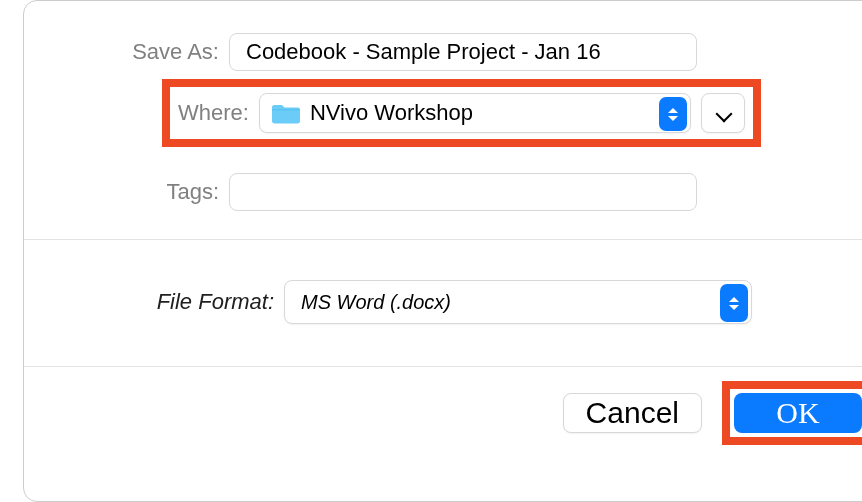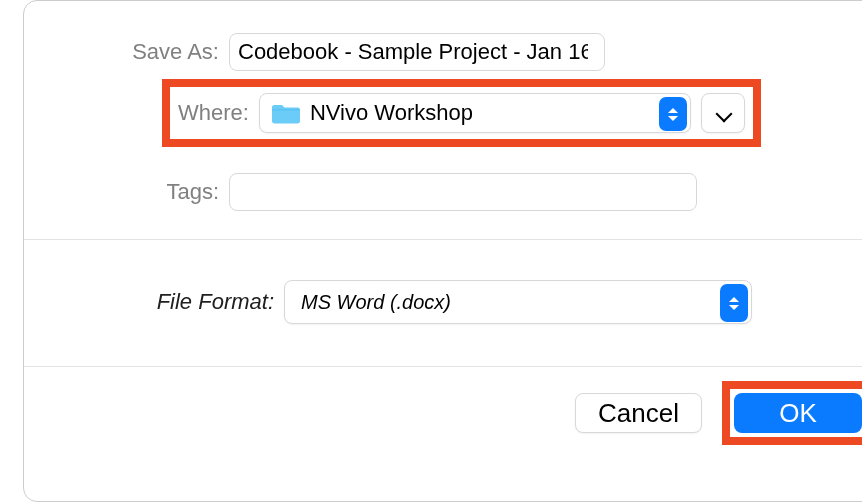--- a/index.html
+++ b/index.html
@@ -46,22 +46,21 @@
       font-size: 22px;
       color: #000;
       background: #fff;
       outline: none;
       font-family: inherit;
     }
     .saveas-row {
       margin-top: 32px;
     }
     .saveas-input {
-      width: 376px;
-      padding-left: 8px;
+      width: 468px;
     }
     .tags-row {
       margin-top: 26px;
     }
     .tags-input {
       width: 468px;
     }
     .where-row {
       margin-top: 8px;
     }
@@ -203,21 +202,21 @@
     .button-row {
       display: flex;
       justify-content: flex-end;
       align-items: center;
       margin-top: 14px;
       padding-right: 10px;
     }
     .btn {
       height: 40px;
       border-radius: 8px;
-      font-size: 26px;
+      font-size: 30px;
       display: inline-flex;
       align-items: center;
       justify-content: center;
       cursor: default;
       font-family: inherit;
     }
     .cancel-btn {
       background: #fff;
       border: 1px solid #d8d8d8;
       box-shadow: 0 1px 2px rgba(0,0,0,0.05);
@@ -228,20 +227,21 @@
     .ok-wrap {
       border: 8px solid #ed4a24;
       padding: 4px;
       display: inline-block;
     }
     .ok-btn {
       background: #0a7bff;
       border: none;
       color: #fff;
       width: 128px;
+      font-family: Liberation Serif, serif;
     }
   </style>
 </head>
 <body>
 
 <div class="dialog">
 
   <div class="row saveas-row">
     <div class="label">Save As:</div>
     <input type="text" class="text-input saveas-input" value="Codebook - Sample Project - Jan 16" style="">

